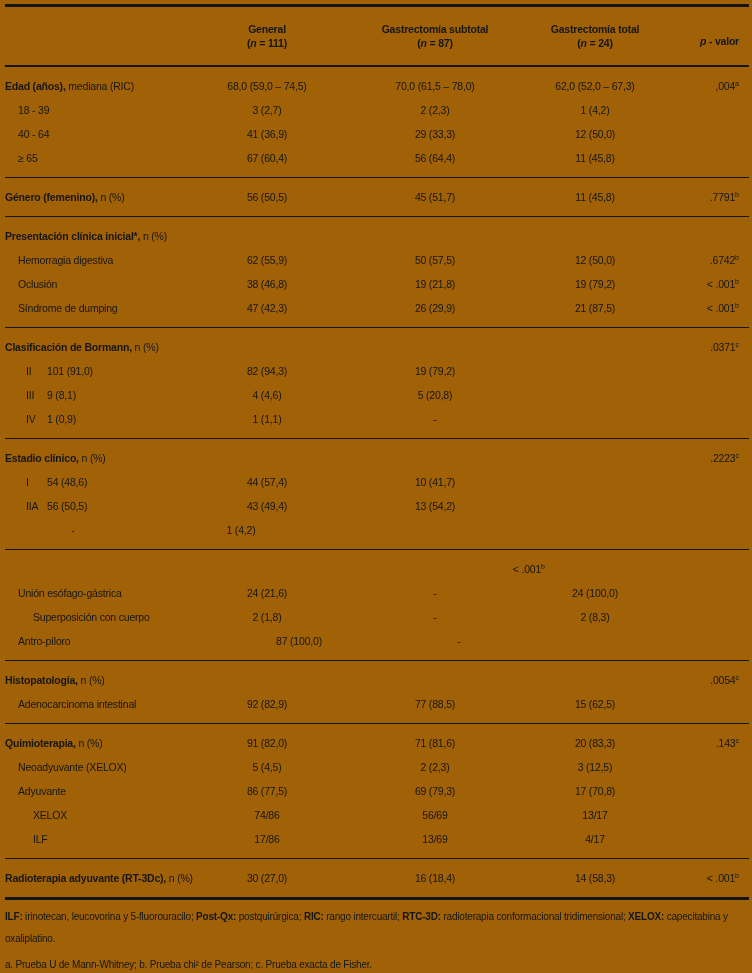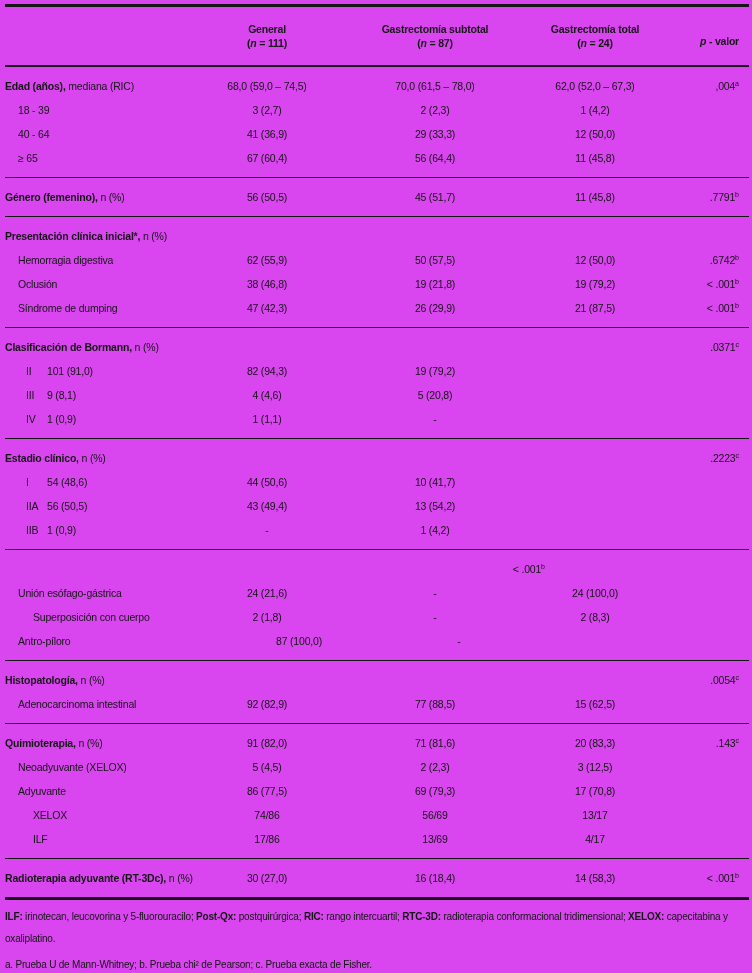--- a/index.html
+++ b/index.html
@@ -2,21 +2,21 @@
 <html><head>
 <meta charset="utf-8">
 <style>
   html, body { margin:0; padding:0; background:#ffffff; }
   .page {
     position: relative;
     width: 752px;
     height: 973px;
     box-sizing: border-box;
     padding: 4px 3px 0 5px;
-    background: #d946ef;
+    background: #a16207;
     color: #161616;
     font-family: "Liberation Sans", sans-serif;
     font-size: 10.5px;
     letter-spacing: -0.2px;
     overflow: hidden;
   }
   .thead {
     border-top: 3px solid #161616;
     border-bottom: 2px solid #161616;
     height: 58px;
@@ -179,34 +179,33 @@
       <div class="section">
         <div class="trow">
           <div class="cell lbl"><span class="b">Estadio clínico,</span><span> n (%)</span></div>
           <div class="cell val c0"></div>
           <div class="cell val c1"></div>
           <div class="cell val c2"></div>
           <div class="cell pcol"><span>.2223</span><sup>c</sup></div>
         </div>
         <div class="trow">
           <div class="cell lbl indn"><span class="numeral">I</span><span>54 (48,6)</span></div>
-          <div class="cell val c0"><span>44 (50,6)</span></div>
+          <div class="cell val c0"><span>44 (57,4)</span></div>
           <div class="cell val c1"><span>10 (41,7)</span></div>
           <div class="cell val c2"></div>
           <div class="cell pcol"></div>
         </div>
         <div class="trow">
           <div class="cell lbl indn"><span class="numeral">IIA</span><span>56 (50,5)</span></div>
           <div class="cell val c0"><span>43 (49,4)</span></div>
           <div class="cell val c1"><span>13 (54,2)</span></div>
           <div class="cell val c2"></div>
           <div class="cell pcol"></div>
         </div>
         <div class="trow">
-          <div class="cell lbl indn"><span class="numeral">IIB</span><span>1 (0,9)</span></div>
           <div class="cell val c0"><span>-</span></div>
           <div class="cell val c1"><span>1 (4,2)</span></div>
           <div class="cell val c2"></div>
           <div class="cell pcol"></div>
         </div>
       </div>
       <div class="section">
         <div class="trow">
           <div class="cell val c0"></div>
           <div class="cell val c1"></div>

